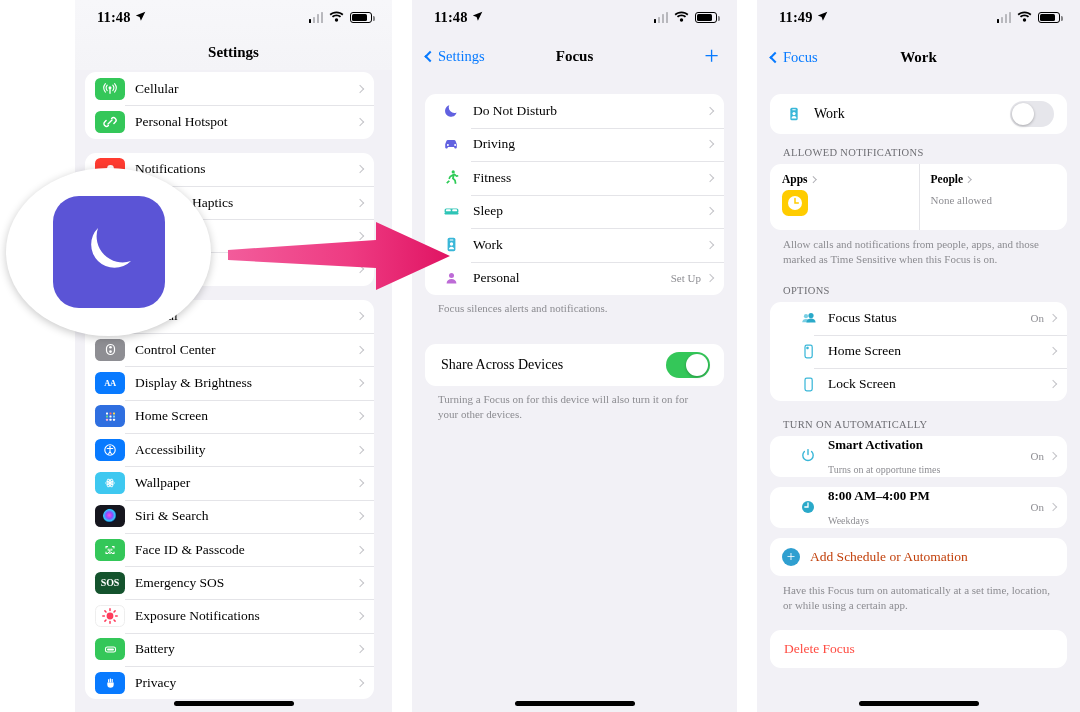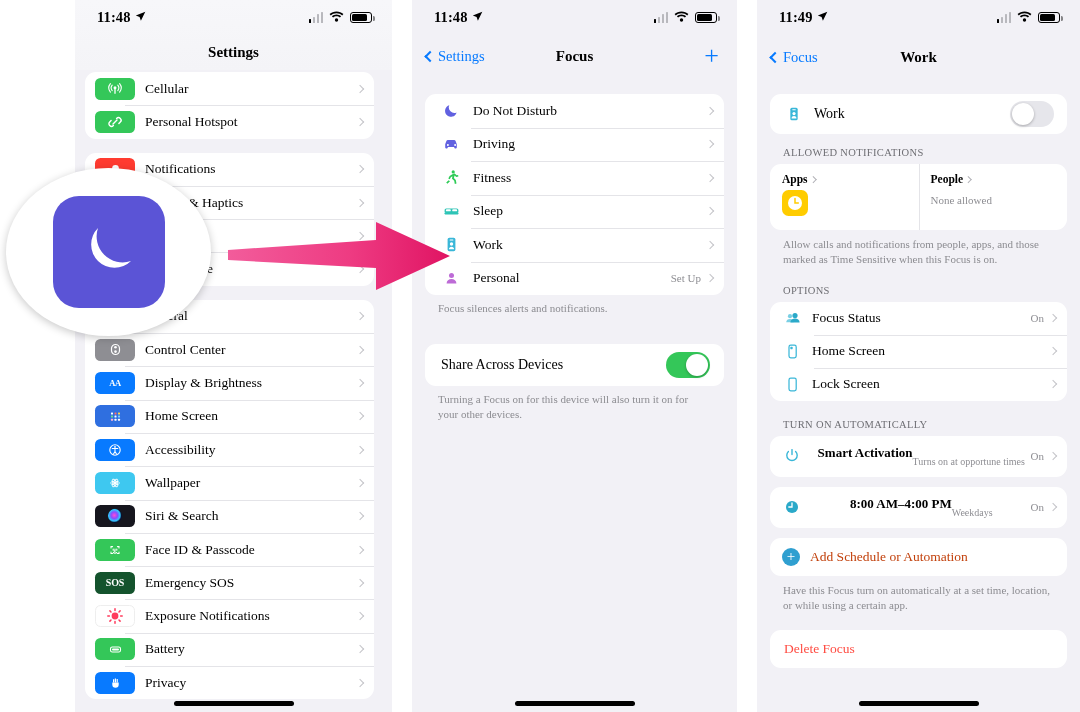--- a/index.html
+++ b/index.html
@@ -69,21 +69,21 @@
   }
   .row {
     display:flex; align-items:center; min-height:33.5px;
     padding:0 11px 0 11px; position:relative;
   }
   .row + .row::before {
     content:""; position:absolute; left:41px; right:0; top:0;
     height:1px; background:#e4e4e8;
   }
   .icon-sq {
-    width:40px; height:22px; border-radius:5.5px; flex:none;
+    width:30px; height:22px; border-radius:5.5px; flex:none;
     display:flex; align-items:center; justify-content:center;
     font-size:9px; color:#fff; font-weight:bold; overflow:hidden;
   }
   .row-label { margin-left:10px; font-size:13.5px; color:#000; flex:1; }
   .row-value { font-size:11px; color:#8e8e93; margin-right:6px; }
   .chev { width:6px; height:6px; border-top:1.6px solid #c4c4c8;
           border-right:1.6px solid #c4c4c8; transform:rotate(45deg); flex:none; }
   .group-footer { font-size:11px; color:#8c8c91; margin:6px 26px 0 26px; line-height:1.35; }
   .group-header { font-size:10.5px; color:#6e6e73; letter-spacing:.35px;
                   margin:0 26px 6px 26px; text-transform:uppercase; }
@@ -107,36 +107,36 @@
   }
   .toggle .knob { position:absolute; top:2px; width:22px; height:22px;
                   border-radius:50%; background:#fff;
                   box-shadow:0 1px 3px rgba(0,0,0,.28); }
   .toggle.on { background:#34c759; }
   .toggle.on .knob { right:2px; }
   .toggle.off { background:#e6e6eb; }
   .toggle.off .knob { left:2px; }
 
   
-  #phone3 .row { min-height:33px; padding-left:12px; }
+  #phone3 .row { min-height:33px; padding-left:28px; }
   #phone3 .row + .row::before { left:44px; }
   .notif-card { background:#fff; border-radius:11px; margin:0 13px;
                 display:flex; min-height:66px; overflow:hidden; }
   .notif-half { flex:1; padding:9px 12px; position:relative; }
   .notif-half + .notif-half::before { content:""; position:absolute; left:0; top:0;
                                       bottom:0; width:1px; background:#e4e4e8; }
   .notif-title { font-size:11.5px; font-weight:bold; color:#000;
                  display:flex; align-items:center; gap:3px; }
   .notif-sub { font-size:11px; color:#8e8e93; margin-top:9px; }
   .mini-chev { width:4.5px; height:4.5px; border-top:1.4px solid #b0b0b5;
                border-right:1.4px solid #b0b0b5; transform:rotate(45deg); }
   .app-icon { width:26px; height:26px; border-radius:6.5px; margin-top:5px;
               display:flex; align-items:center; justify-content:center; }
   .sub-label { font-size:10px; color:#8e8e93; margin-top:11px; }
-  .two-line { display:flex; flex-direction:row; justify-content:center; flex:1;
+  .two-line { display:flex; flex-direction:column; justify-content:center; flex:1;
               margin-left:10px; }
   .two-line .t1 { font-size:13px; color:#000; font-weight:bold; }
   .link-row { display:flex; align-items:center; min-height:38px; padding-left:12px; }
   .link-text { margin-left:10px; font-size:13.5px; color:#c2410c; }
   .plus-circle { width:18px; height:18px; border-radius:50%; background:#2f9fd0;
                  color:#fff; font-size:15px; line-height:16px; text-align:center;
                  font-weight:300; flex:none; }
   .danger { font-size:13.5px; color:#ff4c42; }
 
   

